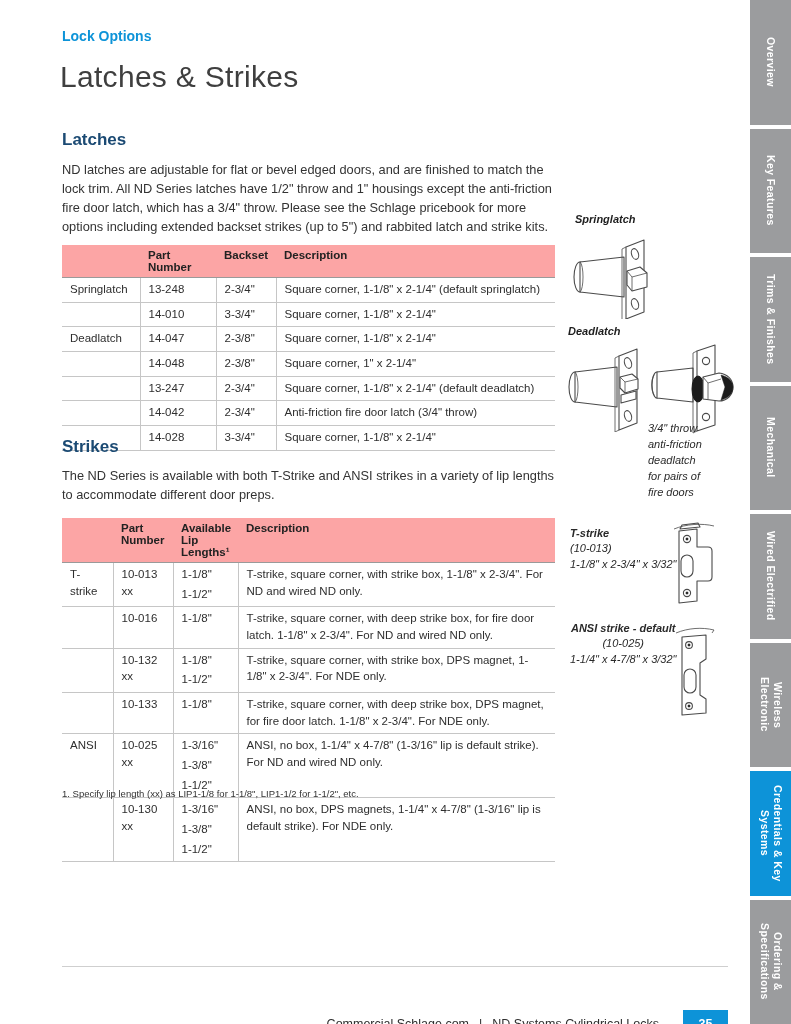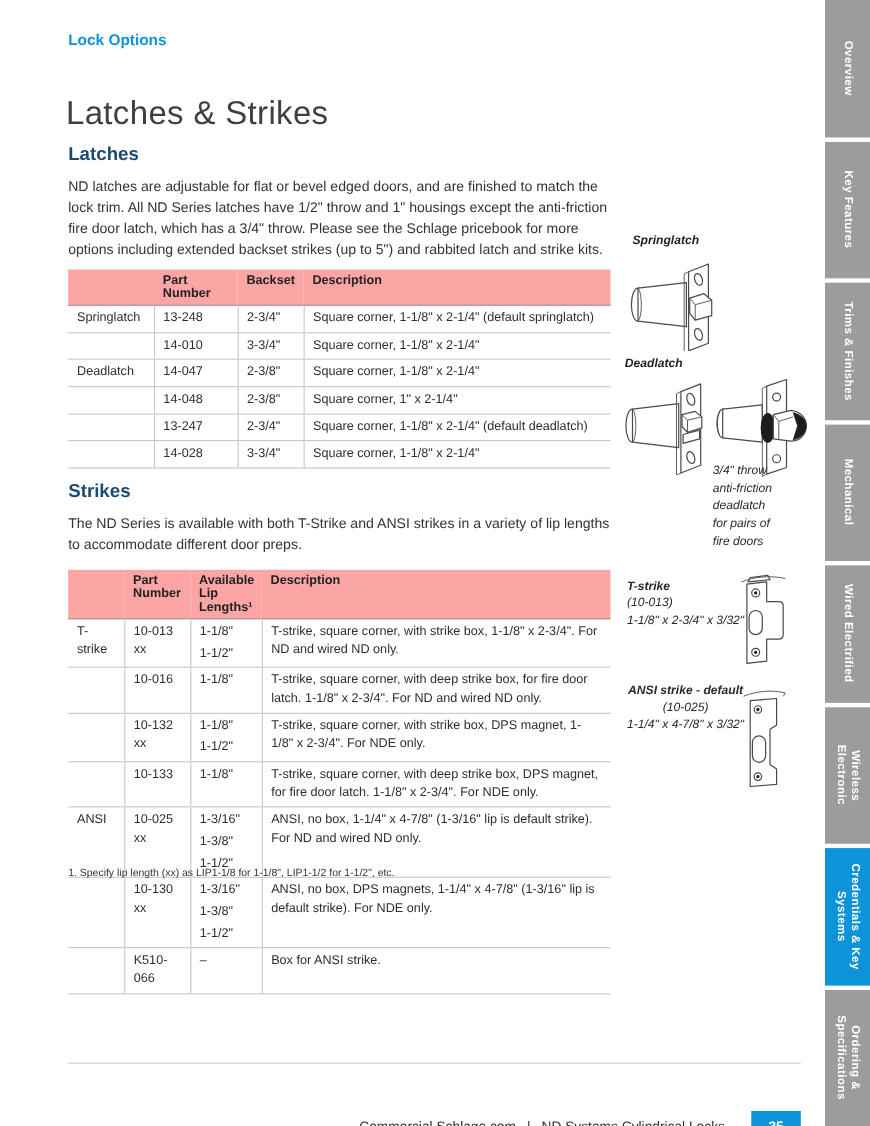--- a/index.html
+++ b/index.html
@@ -1,21 +1,21 @@
 <!DOCTYPE html>
 <html><head>
 <meta charset="utf-8">
 <style>
   * { margin:0; padding:0; box-sizing:border-box; }
   html,body { background:#fff; }
   body { font-family:"Liberation Sans", sans-serif; color:#3a3a3a; }
   .page { position:relative; width:791px; height:1024px; background:#fff; overflow:hidden; }
 
   .eyebrow { position:absolute; left:62px; top:28px; font-size:14px; font-weight:bold; color:#0d93d8; }
-  .title   { position:absolute; left:60px; top:60px; font-size:30px; font-weight:400; color:#3f3f3f; letter-spacing:.3px;margin-top:27px; }
+  .title   { position:absolute; left:60px; top:60px; font-size:30px; font-weight:400; color:#3f3f3f; letter-spacing:.3px; }
 
   .sec-heading { font-size:17px; font-weight:bold; color:#1b4a73; }
   .latches-heading { position:absolute; left:62px; top:130px; }
   .strikes-heading { position:absolute; left:62px; top:437px; }
 
   .para { position:absolute; left:62px; width:496px; font-size:12.8px; line-height:1.48; color:#333; }
   .latches-intro { top:161px; }
   .strikes-intro { top:467px; }
 
   table { border-collapse:collapse; table-layout:fixed; font-size:11.5px; color:#2e2e2e; }
@@ -138,20 +138,34 @@
             <div></div>
           </td>
           <td>
             <div>13-247</div>
           </td>
           <td>
             <div>2-3/4"</div>
           </td>
           <td>
             <div>Square corner, 1-1/8" x 2-1/4" (default deadlatch)</div>
+          </td>
+        </tr>
+        <tr>
+          <td>
+            <div></div>
+          </td>
+          <td>
+            <div>14-042</div>
+          </td>
+          <td>
+            <div>2-3/4"</div>
+          </td>
+          <td>
+            <div>Anti-friction fire door latch (3/4" throw)</div>
           </td>
         </tr>
         <tr>
           <td>
             <div></div>
           </td>
           <td>
             <div>14-028</div>
           </td>
           <td>
@@ -268,34 +282,20 @@
           </td>
           <td>
             <div>1-3/16"</div>
             <div>1-3/8"</div>
             <div>1-1/2"</div>
           </td>
           <td>
             <div>ANSI, no box, DPS magnets, 1-1/4" x 4-7/8" (1-3/16" lip is default strike). For NDE only.</div>
           </td>
         </tr>
-        <tr>
-          <td>
-            <div></div>
-          </td>
-          <td>
-            <div>K510-066</div>
-          </td>
-          <td>
-            <div>–</div>
-          </td>
-          <td>
-            <div>Box for ANSI strike.</div>
-          </td>
-        </tr>
       </tbody>
   </table>
 
   <div class="footnote">1.   Specify lip length (xx) as LIP1-1/8 for 1-1/8", LIP1-1/2 for 1-1/2", etc.</div>
 
   <div class="fig-label" style="left:575px; top:213px;">Springlatch</div>
   <div class="fig" style="left:566px; top:227px;">
     <svg width="95" height="92" viewBox="0 0 95 92">
       <ellipse class="lineart" cx="14" cy="50" rx="6" ry="15"></ellipse>
       <path class="lineart" d="M14 35 L58 30 L58 70 L14 65 Z"></path>

